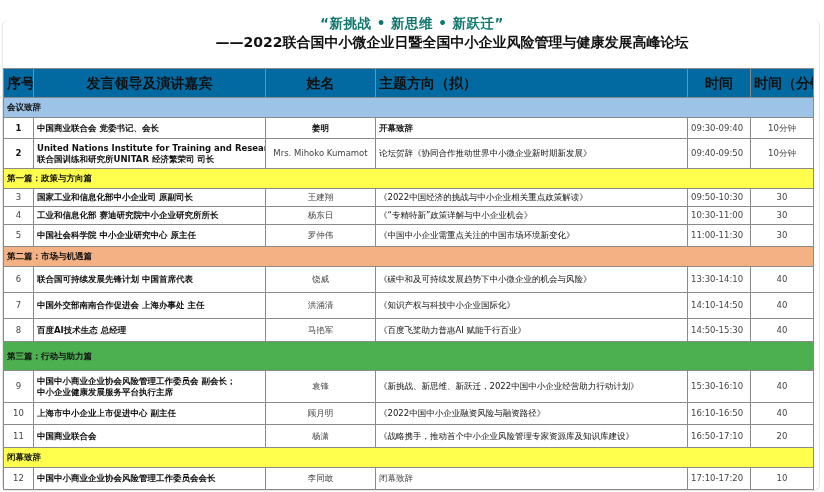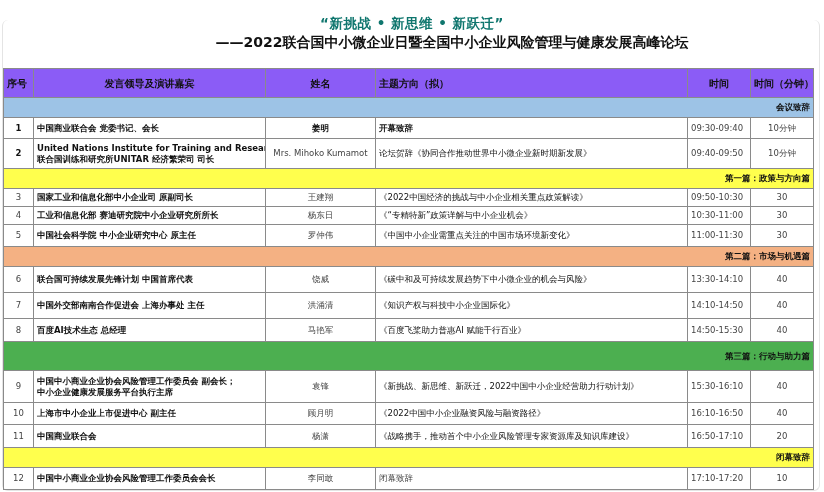--- a/index.html
+++ b/index.html
@@ -32,29 +32,29 @@
     font-size: 8.5px;
   }
   table.schedule td, table.schedule th {
     border: 1px solid #8a8a8a;
     padding: 0 3px;
     overflow: hidden;
     white-space: nowrap;
     line-height: 11px;
   }
   table.schedule th {
-    font-weight: bold; height: 28px; font-size: 10px; background: #8b5cf6;
+    font-weight: bold; height: 28px; font-size: 14px; background: #0369a1;
   }
   .c-no { text-align: center; }
   .c-center { text-align: center; }
   .c-left { text-align: left; }
   .bold { font-weight: bold; }
   .muted { color: #444; }
   .band td {
-    font-weight: bold; text-align: right; font-size: 8.5px; margin-top: 40px;
+    font-weight: bold; text-align: left; font-size: 8.5px; margin-top: 40px;
   }
   .band-blue td { background: #9dc3e6; height: 19px; }
   .band-yellow td { background: #ffff4d; height: 19px; }
   .band-orange td { background: #f4b183; height: 19px; }
   .band-green td { background: #4caf50; height: 28px; }
   .watermark {
     position: absolute; left: 548px; top: 448px;
     font-size: 17px; color: rgba(255,255,255,0.85);
     text-shadow: 0 0 2px rgba(120,120,120,0.9), 0 0 1px rgba(90,90,90,0.9);
     font-family: "DejaVu Sans", sans-serif;

